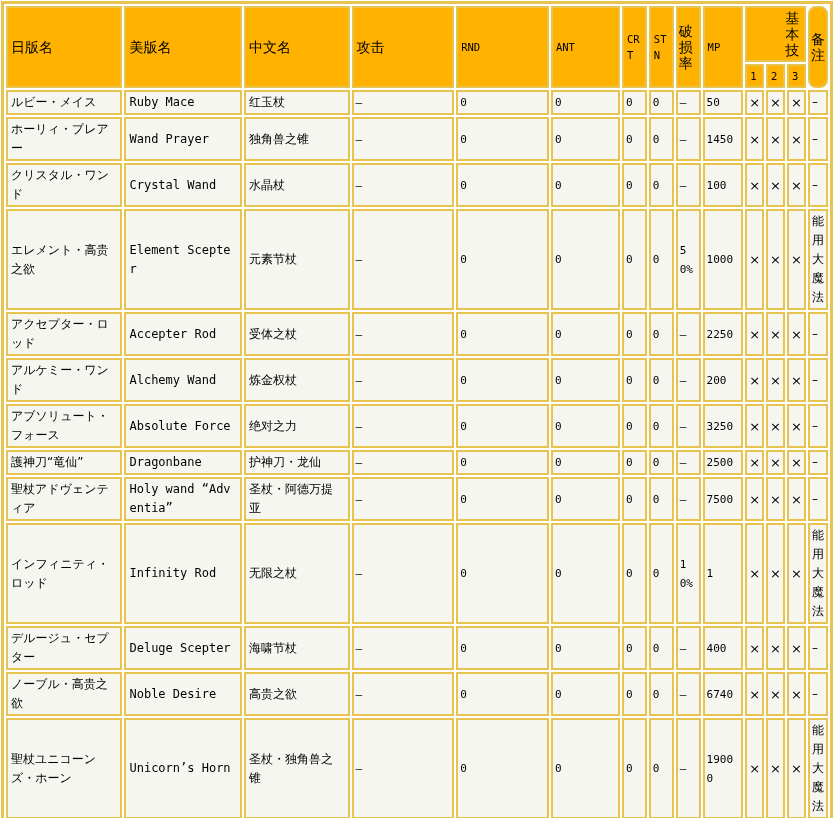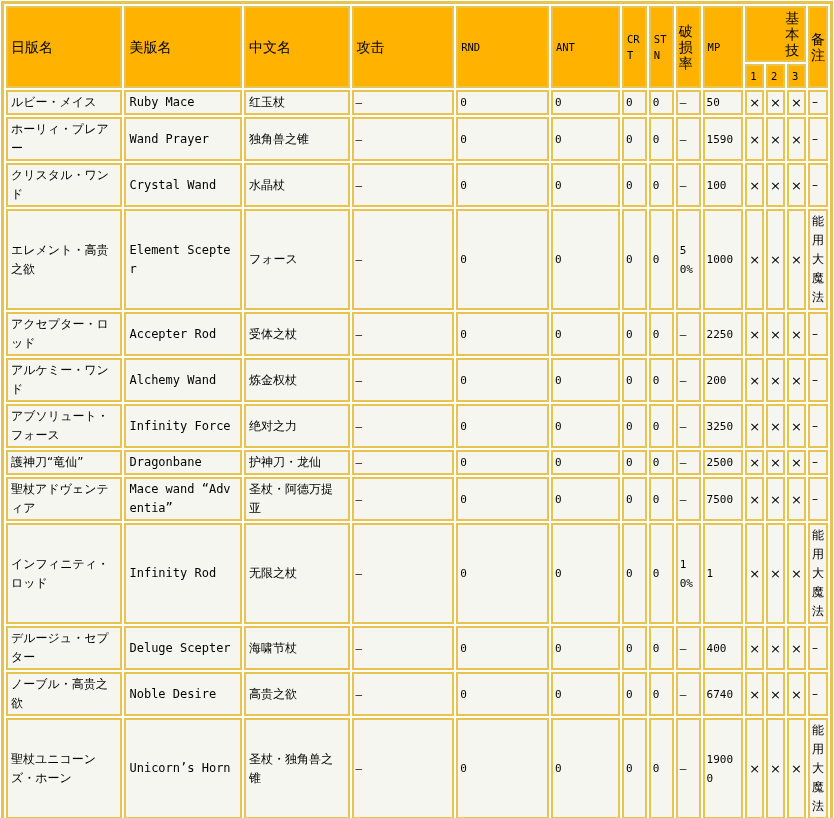--- a/index.html
+++ b/index.html
@@ -29,21 +29,21 @@
     overflow-wrap:anywhere;
   }
   th{
     background:var(--header-bg);
     font-weight:normal;
     font-size:14px;
     line-height:16px;
     padding:2px 3px;
   }
   th.lat{font-family:"DejaVu Sans Mono",monospace;font-size:10.5px;}
-  th.v{padding:1px;}
+  th.v{padding:1px;border-radius:8px;}
   th.rate{padding:2px 1px;}
   td{
     background:var(--cell-bg);
     padding:1px 3px;
     height:21px;
     line-height:19px;
     font-size:12px;
   }
   td.en{font-family:"DejaVu Sans Mono",monospace;font-size:12px;}
   td.num{font-family:"DejaVu Sans Mono",monospace;font-size:11px;padding:1px 2px;}
@@ -115,21 +115,21 @@
         <tr>
     <td class="jp">ホーリィ・プレアー</td>
     <td class="en">Wand Prayer</td>
     <td class="cn">独角兽之锥</td>
     <td class="num">–</td>
     <td class="num">0</td>
     <td class="num">0</td>
     <td class="num">0</td>
     <td class="num">0</td>
     <td class="num rate">–</td>
-    <td class="num">1590</td>
+    <td class="num">1450</td>
     <td class="x">×</td>
     <td class="x">×</td>
     <td class="x">×</td>
     <td class="note">–</td>
   </tr>
         <tr>
     <td class="jp">クリスタル・ワンド</td>
     <td class="en">Crystal Wand</td>
     <td class="cn">水晶杖</td>
     <td class="num">–</td>
@@ -140,21 +140,21 @@
     <td class="num rate">–</td>
     <td class="num">100</td>
     <td class="x">×</td>
     <td class="x">×</td>
     <td class="x">×</td>
     <td class="note">–</td>
   </tr>
         <tr>
     <td class="jp">エレメント・高贵之欲</td>
     <td class="en">Element Scepter</td>
-    <td class="cn">フォース</td>
+    <td class="cn">元素节杖</td>
     <td class="num">–</td>
     <td class="num">0</td>
     <td class="num">0</td>
     <td class="num">0</td>
     <td class="num">0</td>
     <td class="num rate">50%</td>
     <td class="num">1000</td>
     <td class="x">×</td>
     <td class="x">×</td>
     <td class="x">×</td>
@@ -187,21 +187,21 @@
     <td class="num">0</td>
     <td class="num rate">–</td>
     <td class="num">200</td>
     <td class="x">×</td>
     <td class="x">×</td>
     <td class="x">×</td>
     <td class="note">–</td>
   </tr>
         <tr>
     <td class="jp">アブソリュート・フォース</td>
-    <td class="en">Infinity Force</td>
+    <td class="en">Absolute Force</td>
     <td class="cn">绝对之力</td>
     <td class="num">–</td>
     <td class="num">0</td>
     <td class="num">0</td>
     <td class="num">0</td>
     <td class="num">0</td>
     <td class="num rate">–</td>
     <td class="num">3250</td>
     <td class="x">×</td>
     <td class="x">×</td>
@@ -219,21 +219,21 @@
     <td class="num">0</td>
     <td class="num rate">–</td>
     <td class="num">2500</td>
     <td class="x">×</td>
     <td class="x">×</td>
     <td class="x">×</td>
     <td class="note">–</td>
   </tr>
         <tr>
     <td class="jp">聖杖アドヴェンティア</td>
-    <td class="en">Mace wand “Adventia”</td>
+    <td class="en">Holy wand “Adventia”</td>
     <td class="cn">圣杖・阿德万提亚</td>
     <td class="num">–</td>
     <td class="num">0</td>
     <td class="num">0</td>
     <td class="num">0</td>
     <td class="num">0</td>
     <td class="num rate">–</td>
     <td class="num">7500</td>
     <td class="x">×</td>
     <td class="x">×</td>

